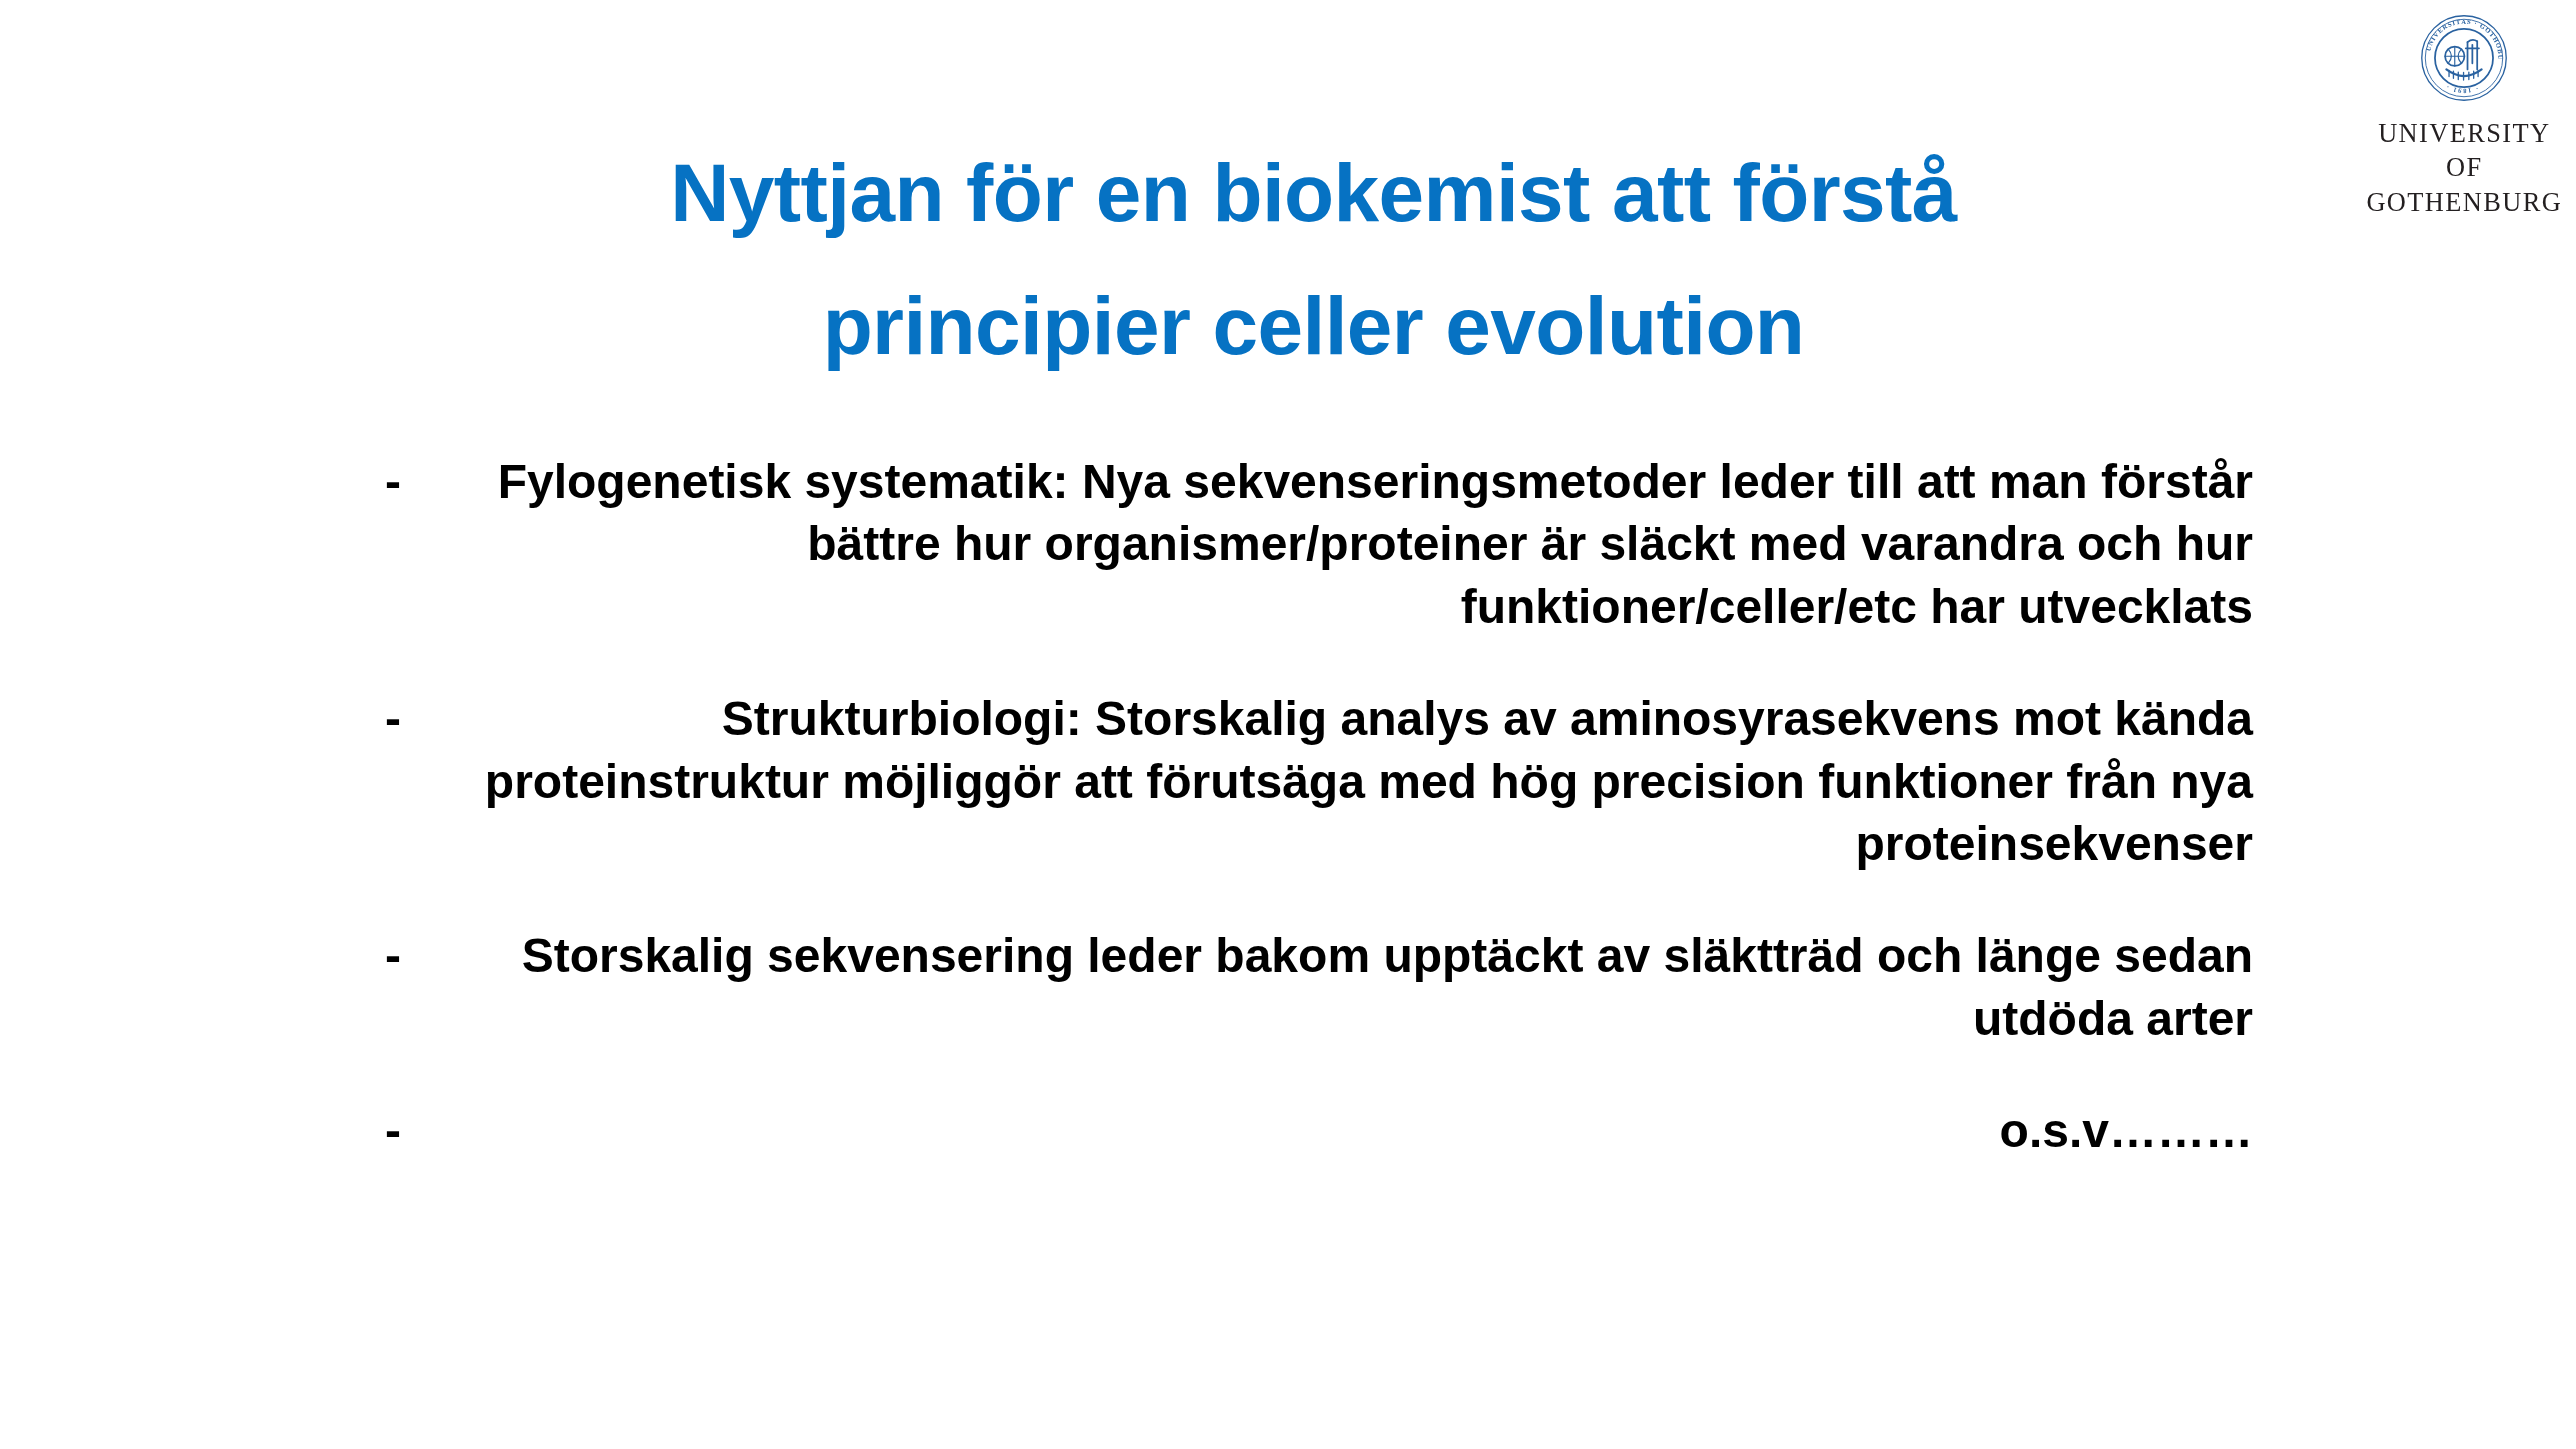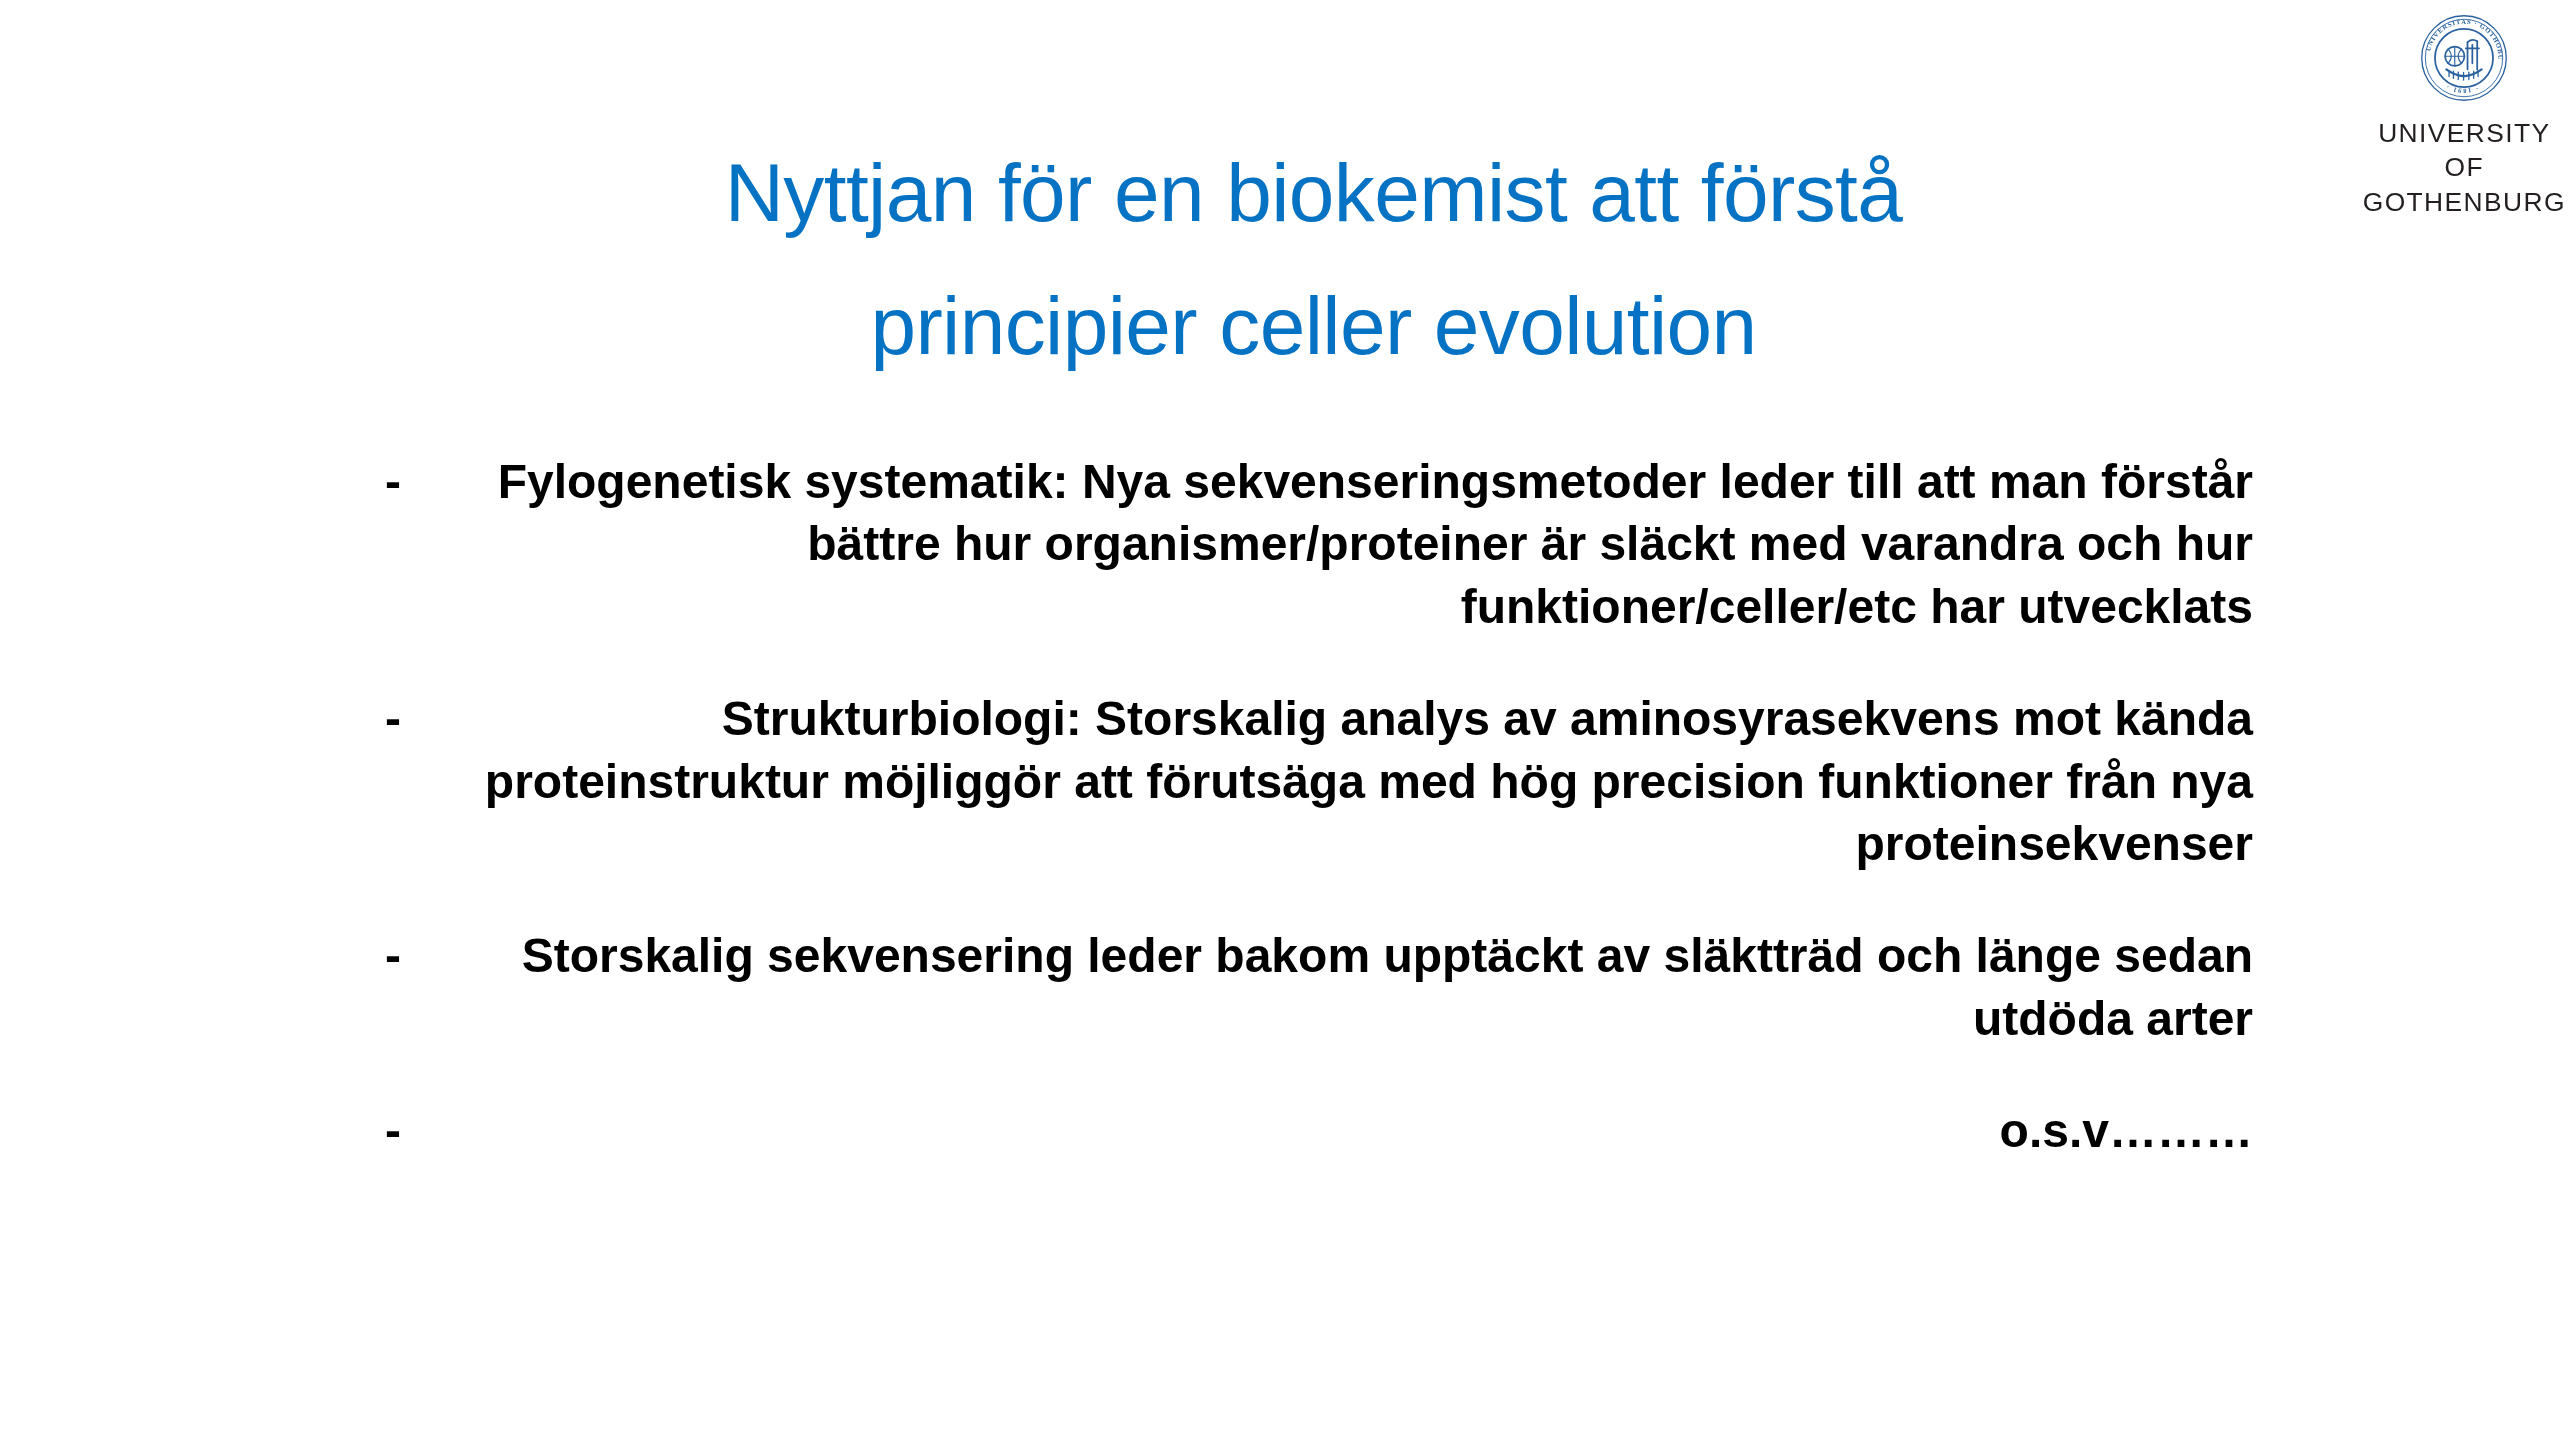--- a/index.html
+++ b/index.html
@@ -33,38 +33,38 @@
 
   .logo-seal {
     width: 88px;
     height: 88px;
     display: block;
   }
 
   .logo-wordmark {
     margin-top: 14px;
     text-align: center;
-    font-family: Liberation Sans, sans-serif;
+    font-family: Liberation Serif, serif;
     color: #231f20;
     font-size: 26.4px;
     line-height: 1.30;
     letter-spacing: 1.4px;
     white-space: pre-line;
   }
 
   
   .title {
     position: absolute;
     left: 193px;
     top: 72px;
     width: 2241px;
     text-align: center;
     color: #0672c3;
     font-family: "Liberation Sans", sans-serif;
-    font-weight: normal;
+    font-weight: bold;
     font-size: 82px;
     line-height: 1.62;
     letter-spacing: -0.6px;
   }
   .title-line {
     display: block;
   }
 
   
   .body-list {

